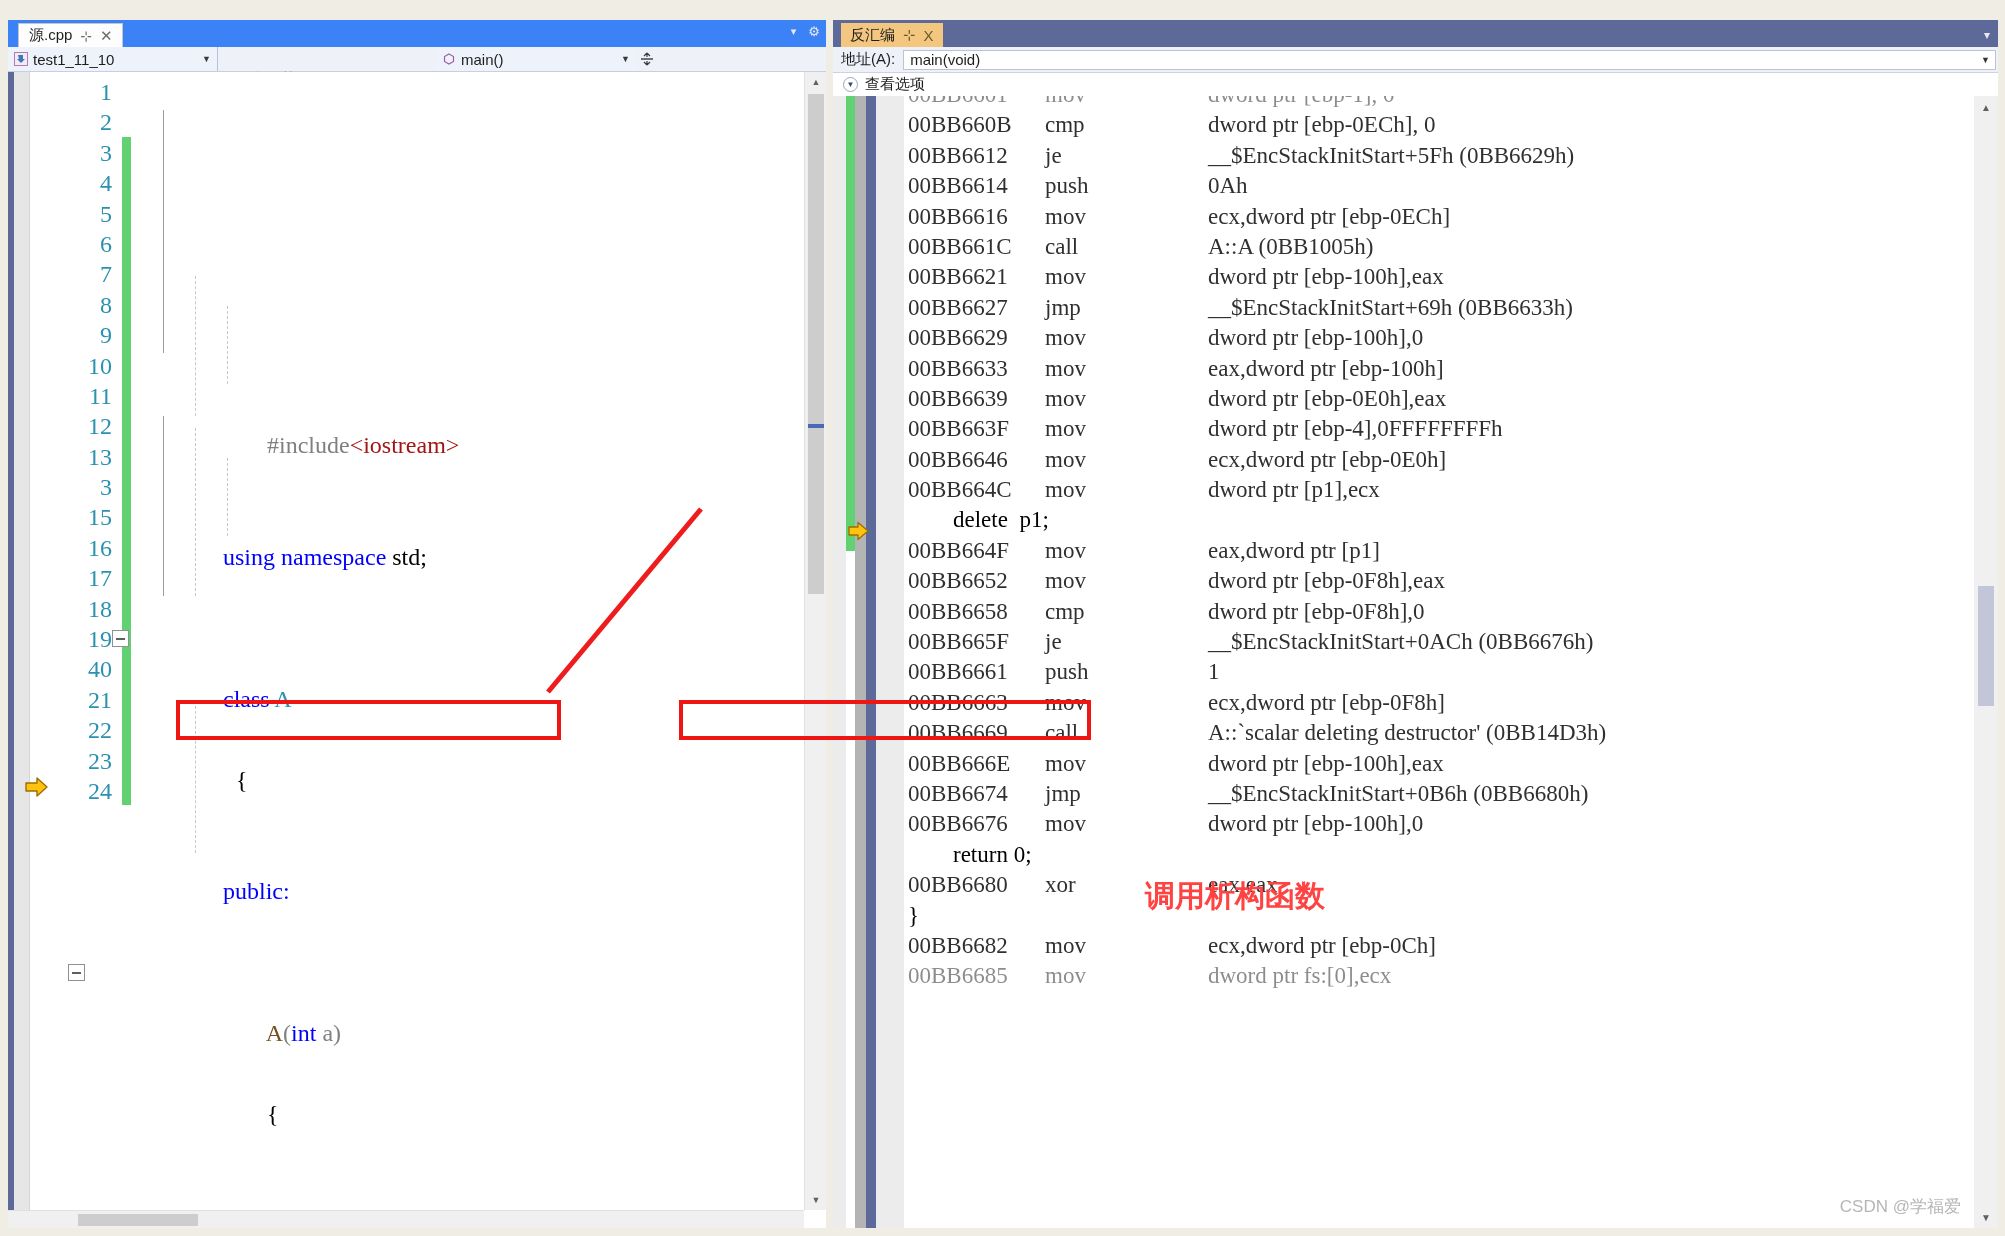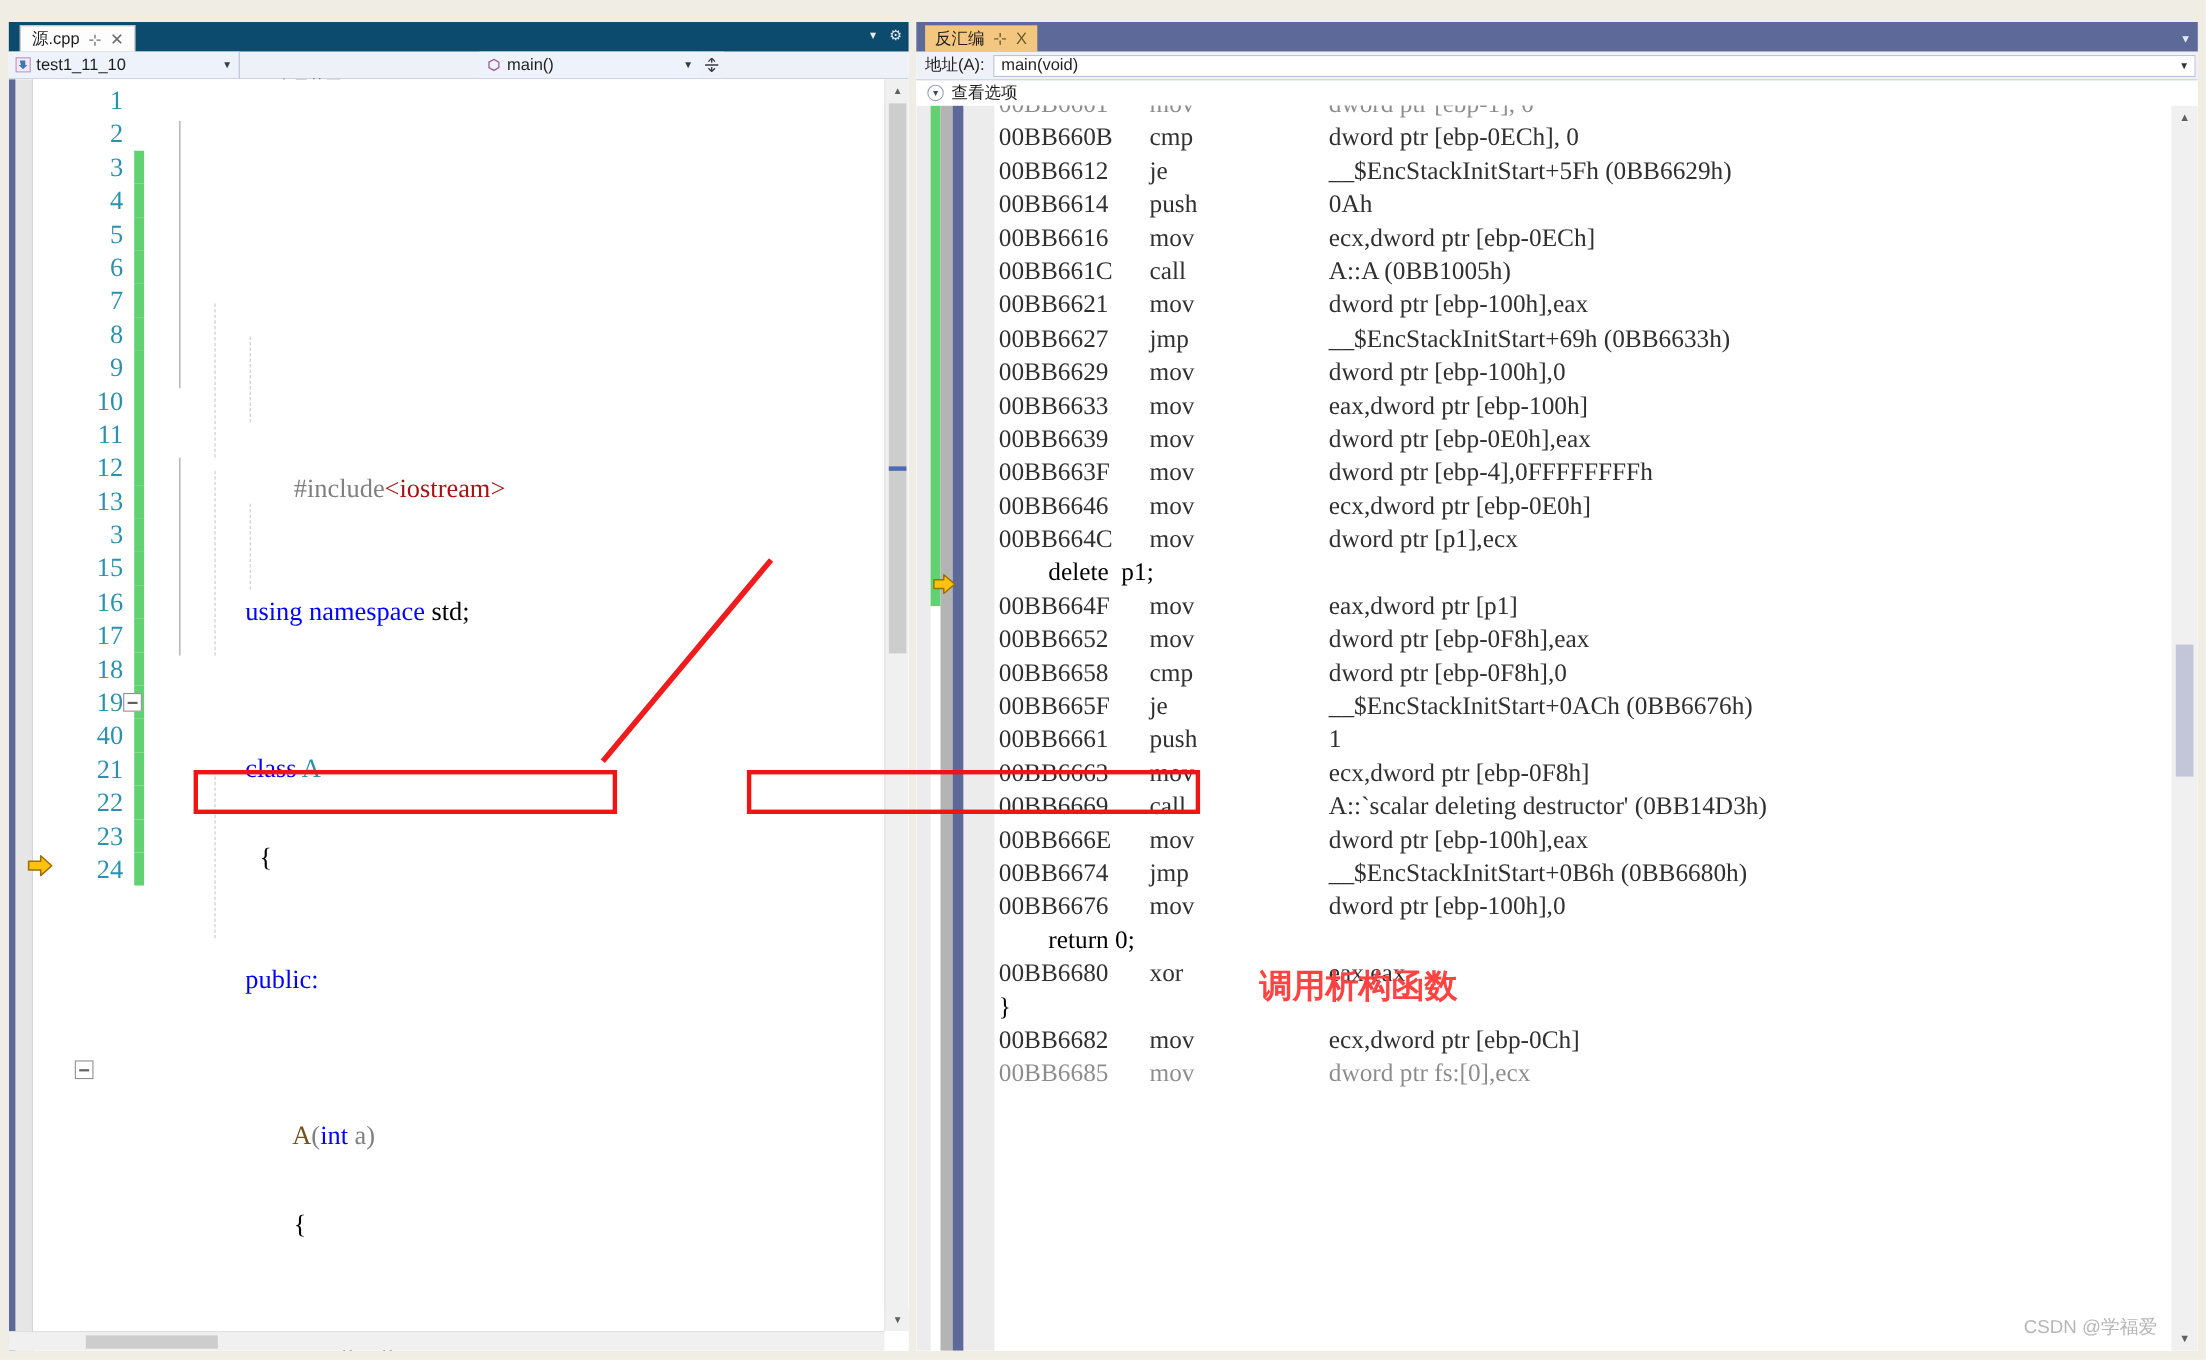--- a/index.html
+++ b/index.html
@@ -10,21 +10,21 @@
     overflow:hidden;
   }
   #app{ position:relative; width:2005px; height:1236px; background:#f0ede4; }
 
   
   #left-pane{
     position:absolute; left:8px; top:20px; width:818px; height:1208px;
     background:#fff;
   }
   .tabstrip{
-    position:relative; height:27px; background:#0c4a6e;
+    position:relative; height:27px; background:#3b82f6;
   }
   .tab{
     position:absolute; left:10px; top:3px; height:24px;
     background:#fdfdfd; border-top:1px solid #c6c6c6;
     border-left:1px solid #c6c6c6; border-right:1px solid #c6c6c6;
     display:flex; align-items:center; gap:8px; padding:0 9px 0 10px;
     font-size:15px; color:#1e1e1e;
   }
   .tab .pin,.tab .x{ color:#6b6b6b; font-size:14px; }
   .tab .x{ font-size:15px; }

